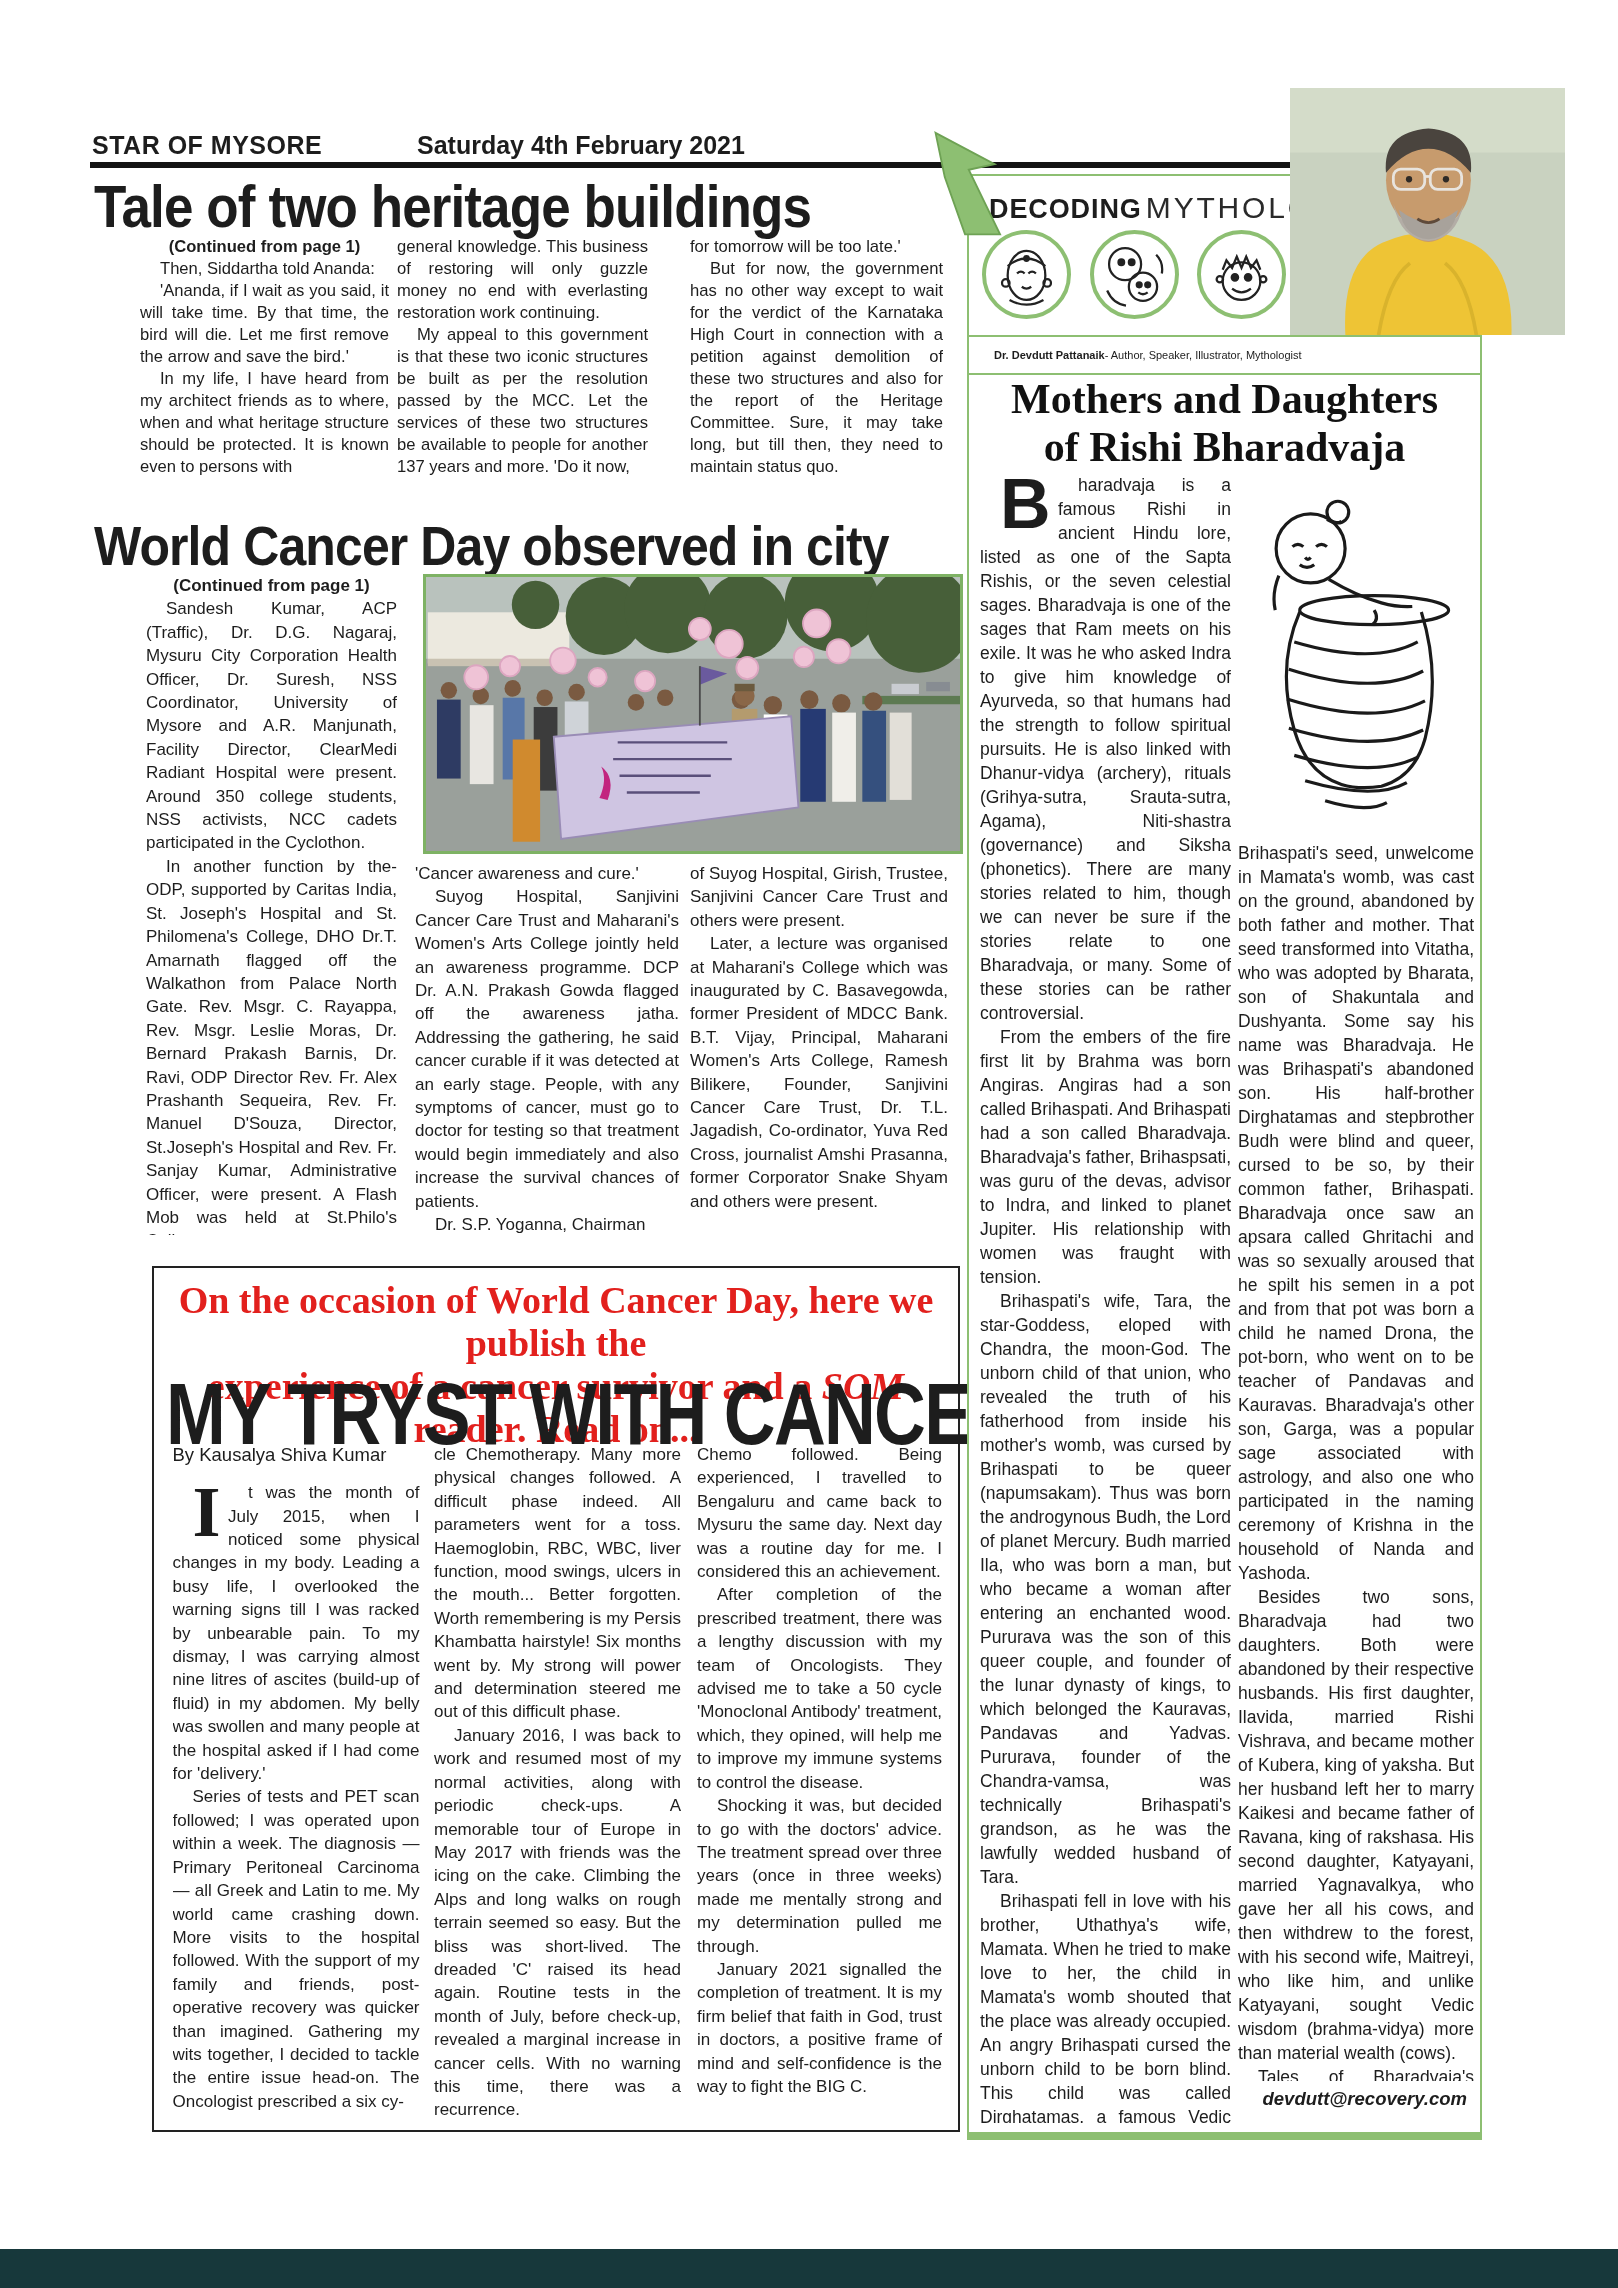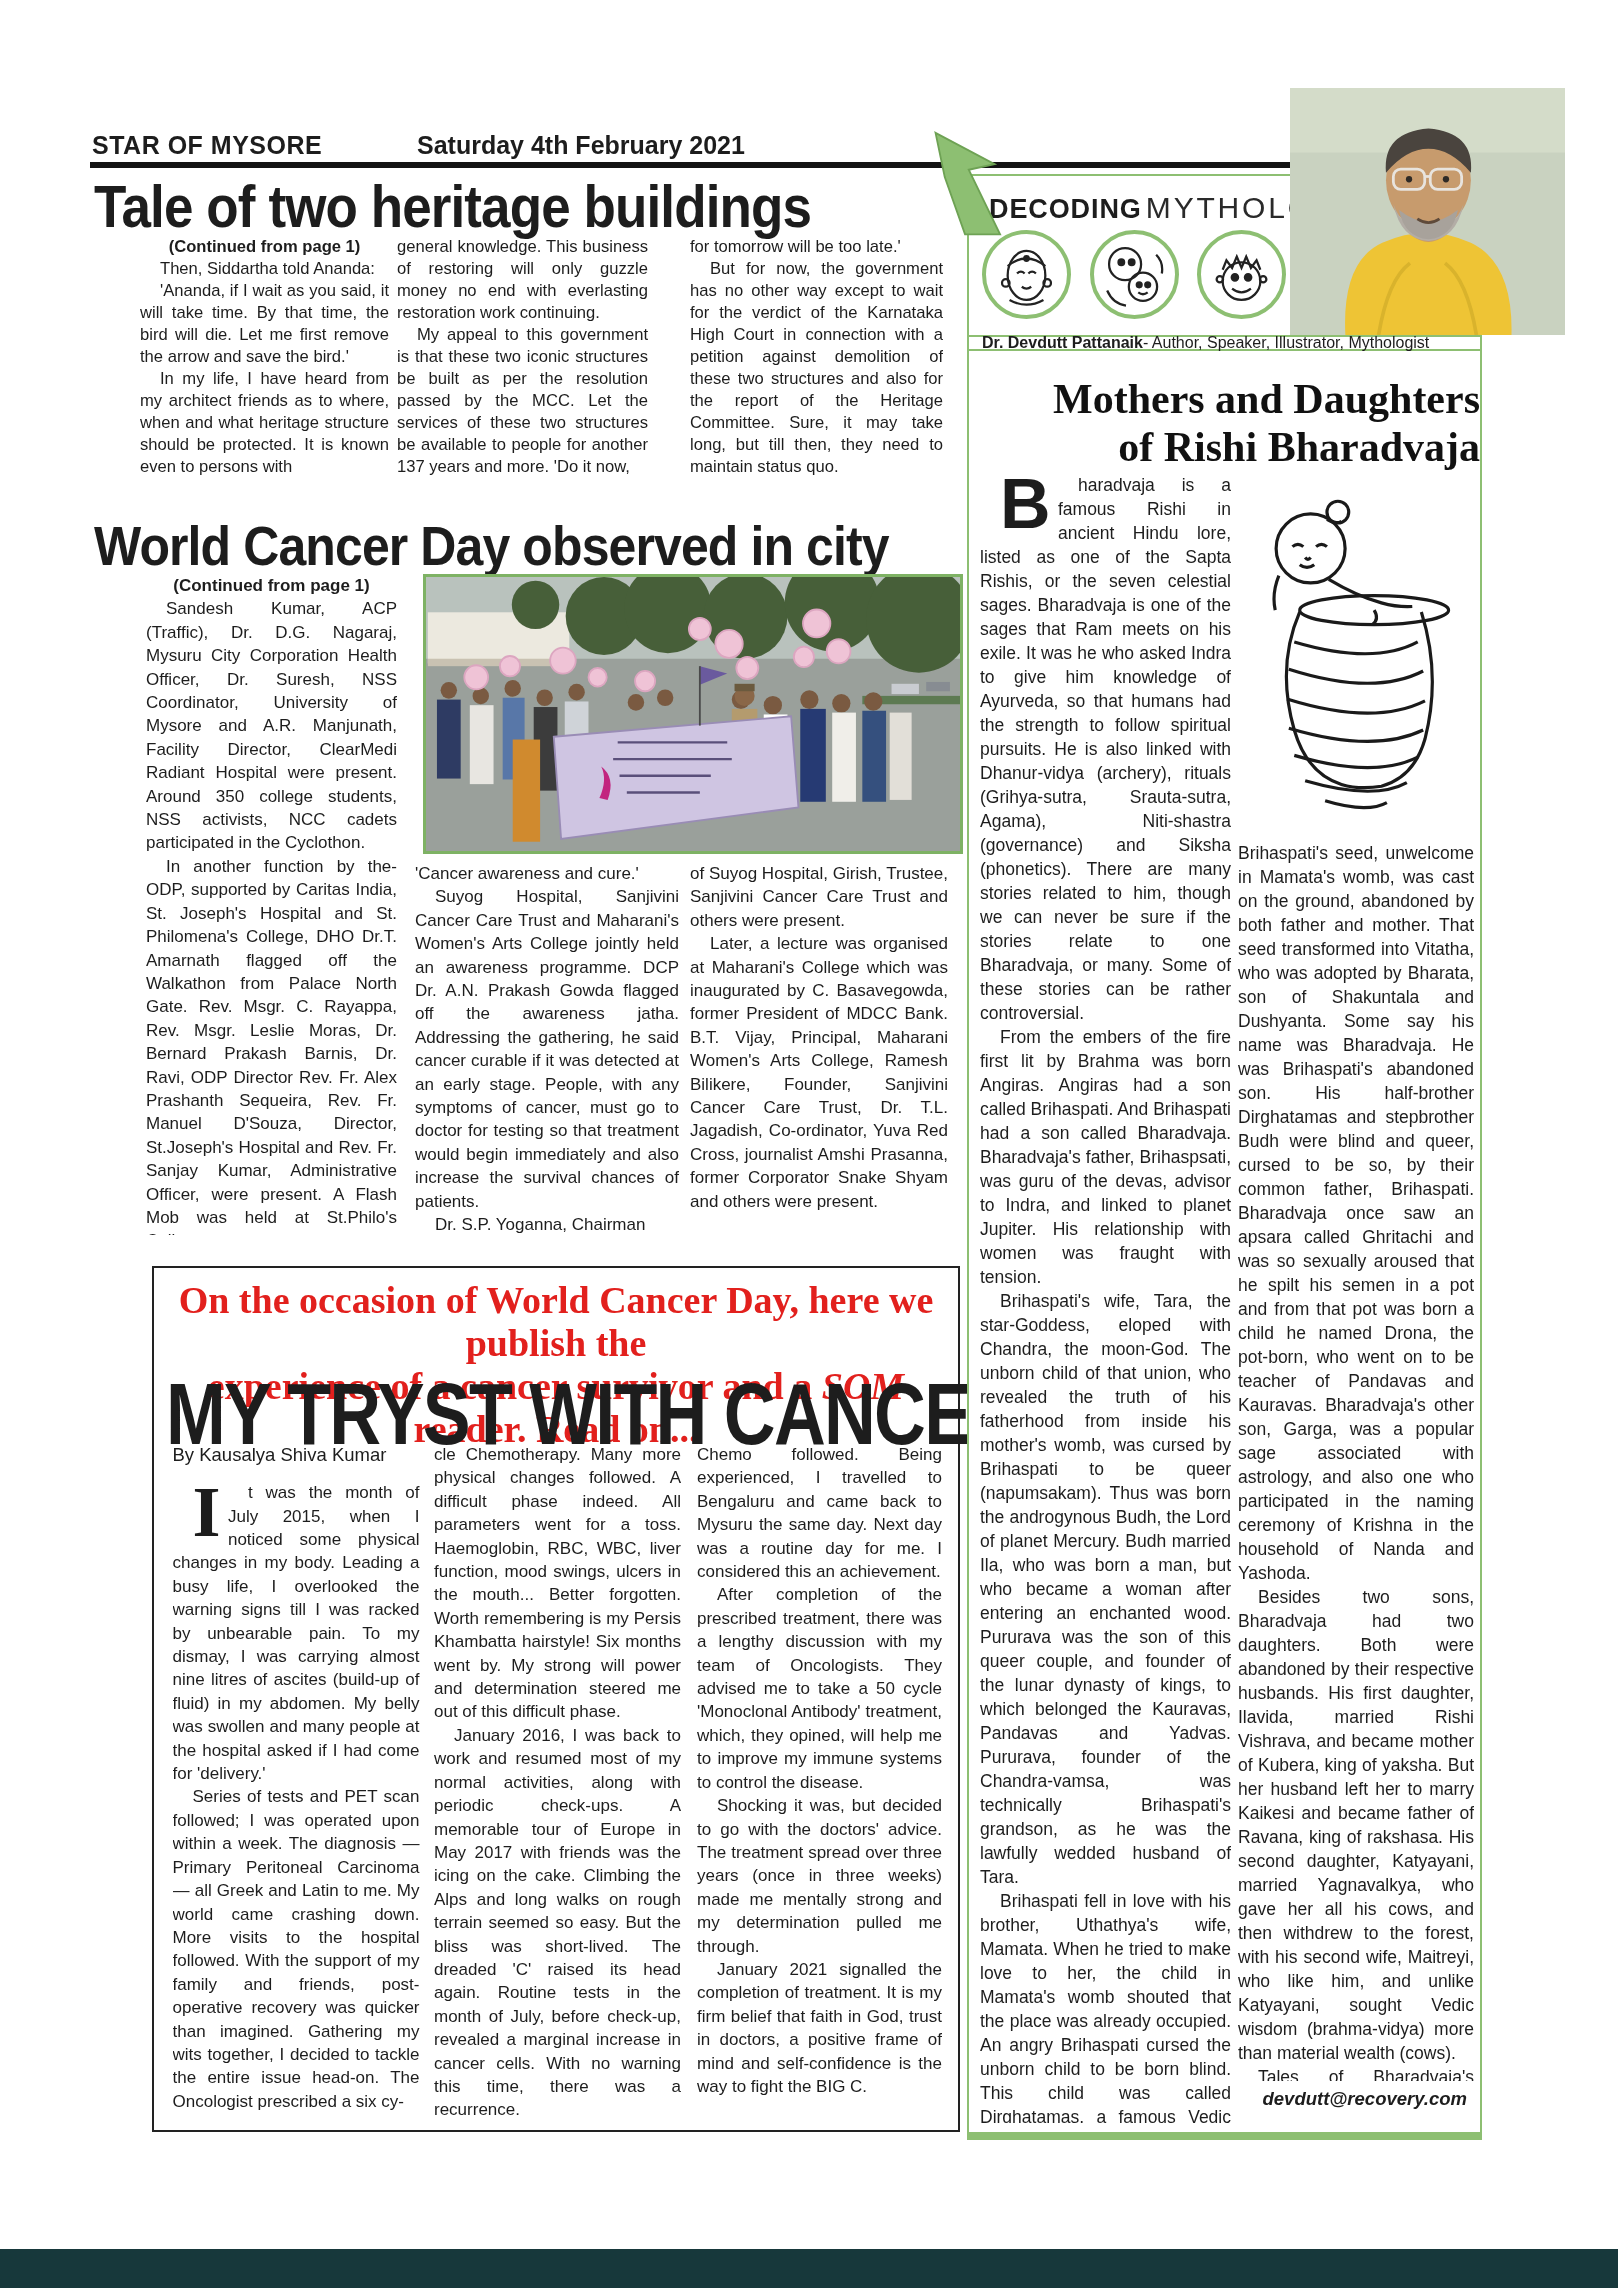--- a/index.html
+++ b/index.html
@@ -52,24 +52,24 @@
 
   
   .myth-box{position:absolute;left:967px;top:174px;width:515px;height:1966px;
             border:2.8px solid #8dbf72;border-bottom:8.3px solid #8dbf72;background:#fff}
   .kicker{position:absolute;left:20px;top:14.8px;white-space:nowrap}
   .kicker .kb{font-weight:bold;font-size:27px;letter-spacing:0.9px}
   .kicker .kl{font-weight:normal;font-size:30px;letter-spacing:2.8px;color:#2a2a2a}
   .motifs{position:absolute;left:13px;top:54px;display:flex;gap:18.5px}
   .motif{width:89px;height:89px;border:4.6px solid #8dbf72;border-radius:50%;background:#fff;overflow:hidden}
   .motif svg{display:block;width:100%;height:100%}
-  .myth-byline{position:absolute;left:0;top:159px;width:100%;height:16px;border-top:2.8px solid #8dbf72;border-bottom:2.8px solid #8dbf72;
-               display:flex;align-items:center;padding-left:13px;font-size:16px;white-space:nowrap}
+  .myth-byline{position:absolute;left:0;top:159px;width:100%;height:40px;border-top:2.8px solid #8dbf72;border-bottom:2.8px solid #8dbf72;
+               display:flex;align-items:center;padding-left:25px;font-size:11px;white-space:nowrap}
   .myth-byline .bn{font-weight:bold}
-  .myth-head{position:absolute;left:0;top:199px;width:100%;text-align:right;
+  .myth-head{position:absolute;left:0;top:199px;width:100%;text-align:center;
              font-family:"Liberation Serif",serif;font-weight:bold;font-size:42px;line-height:48px;color:#111}
   .myth-col{font-size:17.5px;line-height:24px}
   .mc1{left:11px;top:297px;width:251px;height:1650px}
   .mc2{left:269px;top:297px;width:236px;height:1608px}
   .rishi-art{width:100%;height:356px;margin-bottom:5.5px}
   .myth-email{position:absolute;right:13px;bottom:22px;font-weight:bold;font-style:italic;font-size:18.5px}
   .dropcap-sans{float:left;font-weight:bold;font-size:70px;line-height:54px;padding:3.7px 7.4px 0 0}
 
   .pattanaik-photo{position:absolute;left:1290px;top:88px;width:275px;height:247px;background:#c9d2c0;z-index:3;overflow:hidden}
   .pattanaik-photo svg{display:block;width:100%;height:100%}

